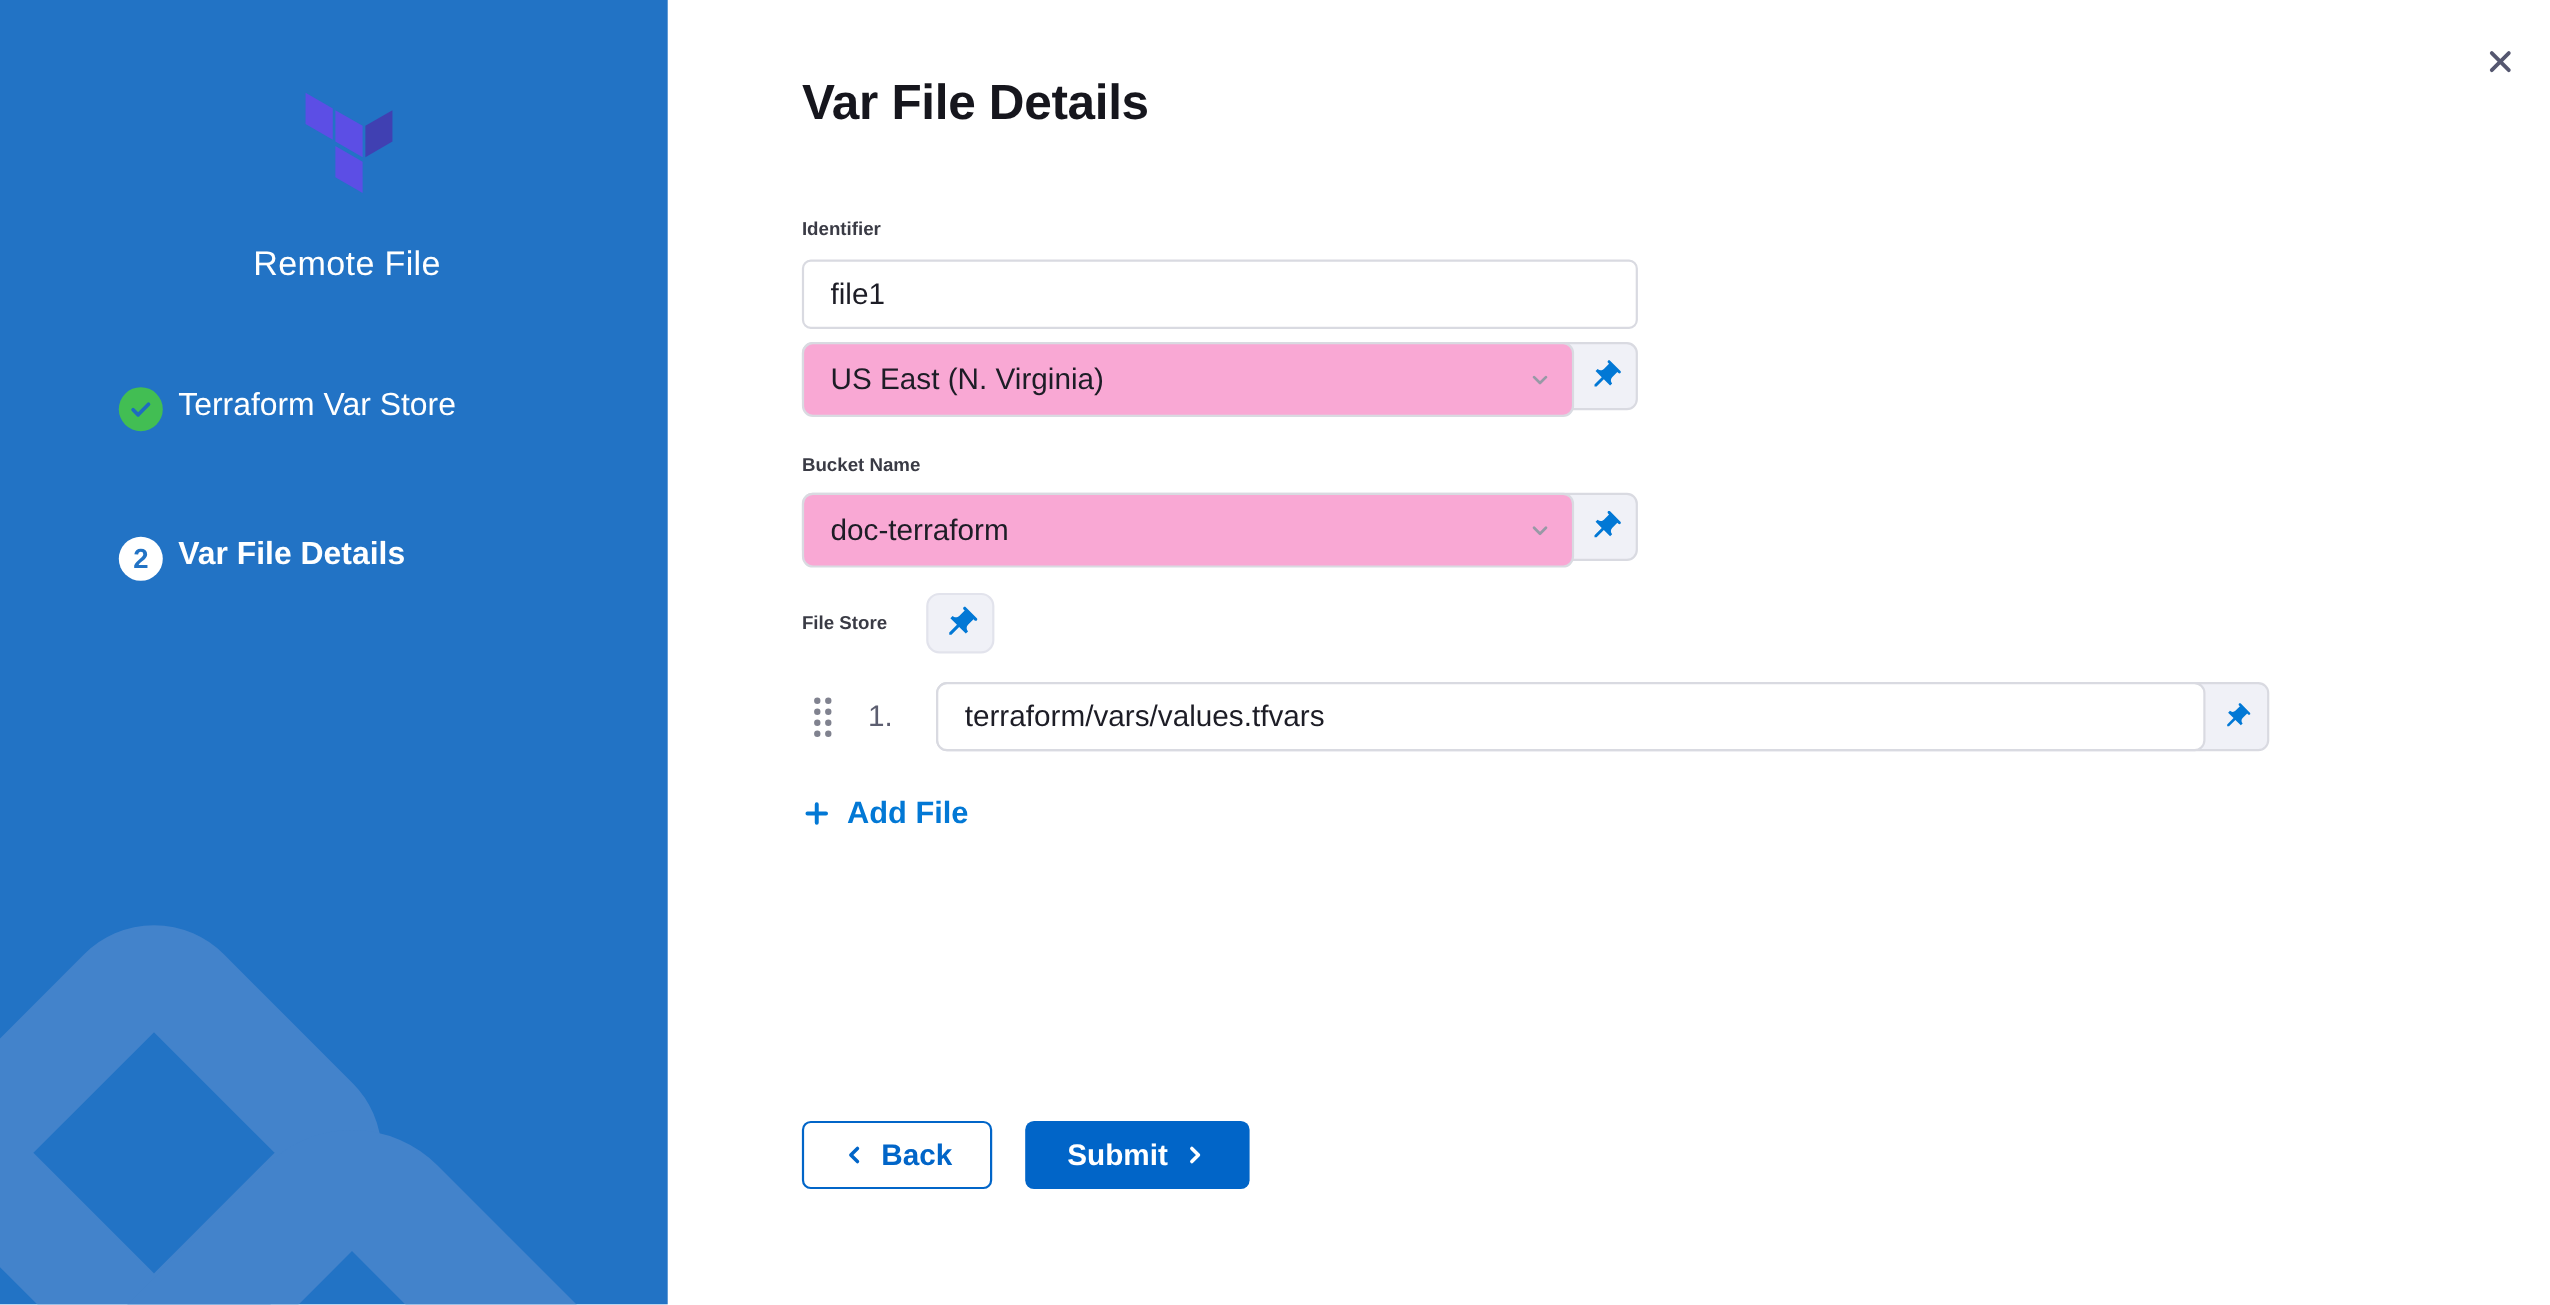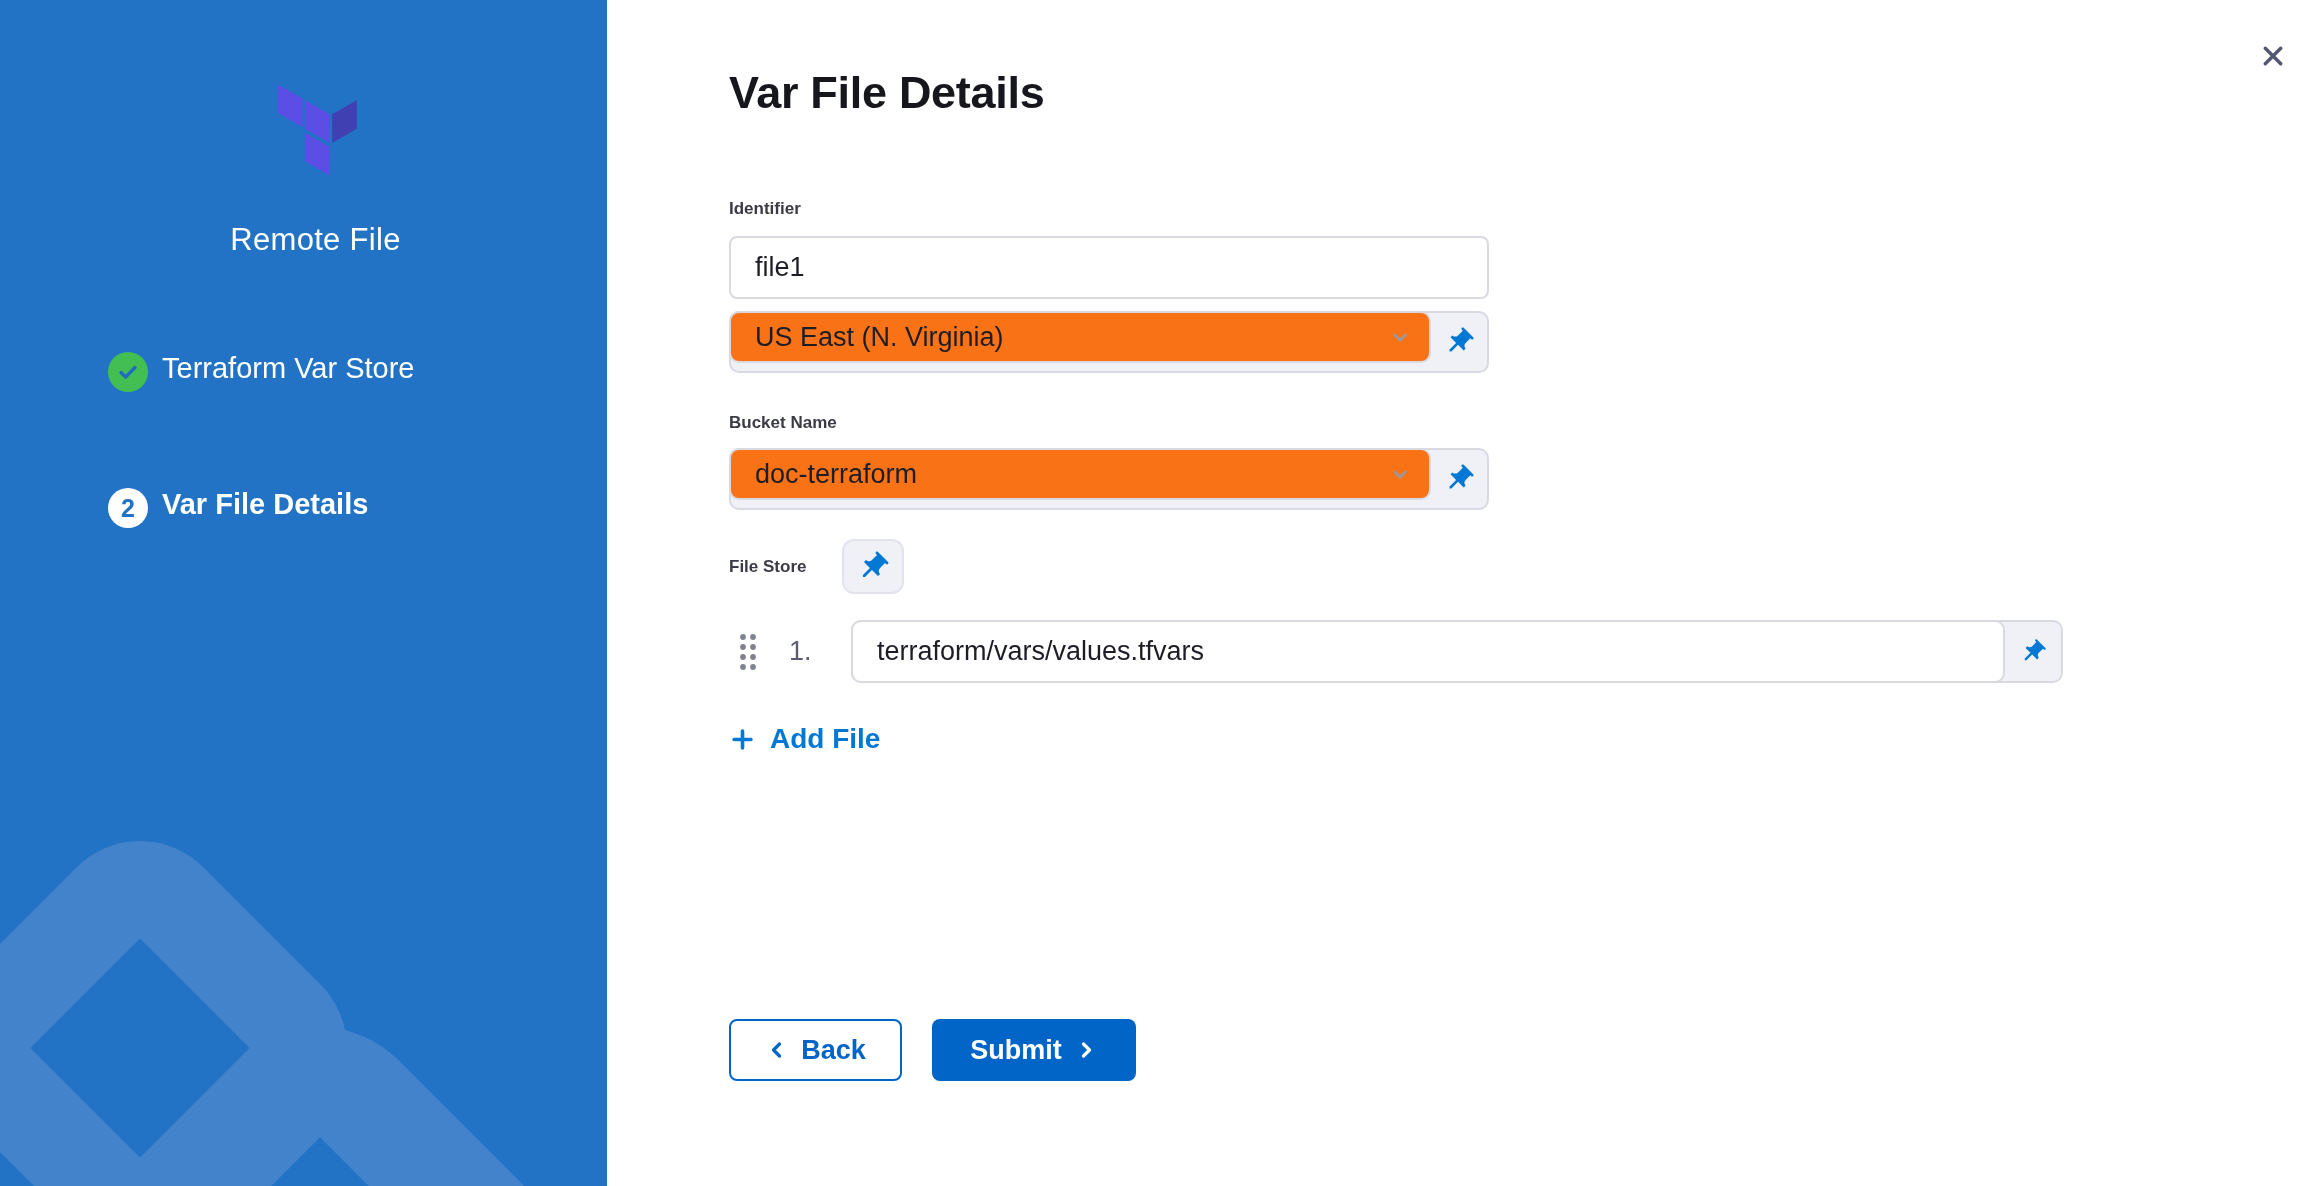--- a/index.html
+++ b/index.html
@@ -61,22 +61,22 @@
     font-family:inherit; background:#fff; outline:none;
   }
 
   .select-group {
     margin-top:12px; width:760px; height:62px;
     border:2px solid var(--border,#D9DAE1); border-radius:10px;
     background:var(--panel,#F0F1F7); display:flex;
   }
   .select-group.bucket { margin-top:10px; }
   .select {
-    width:702px; height:52px; margin:-2px 0 0 -2px; flex:none;
-    background:#f97316; border:2px solid var(--border,#D9DAE1); border-radius:10px;
+    width:702px; height:68px; margin:-2px 0 0 -2px; flex:none;
+    background:#f9a8d4; border:2px solid var(--border,#D9DAE1); border-radius:10px;
     display:flex; align-items:center; justify-content:space-between;
     padding:0 16px 0 24px; cursor:pointer;
   }
   .select-value { font-size:27px; color:var(--text,#1D1D26); }
   .pin-btn {
     flex:1; display:flex; align-items:center; justify-content:center;
     background:transparent; border:none; cursor:pointer; padding:0;
   }
 
   .filepath-head { margin-top:29px; display:flex; align-items:center; gap:36px; height:55px; }

